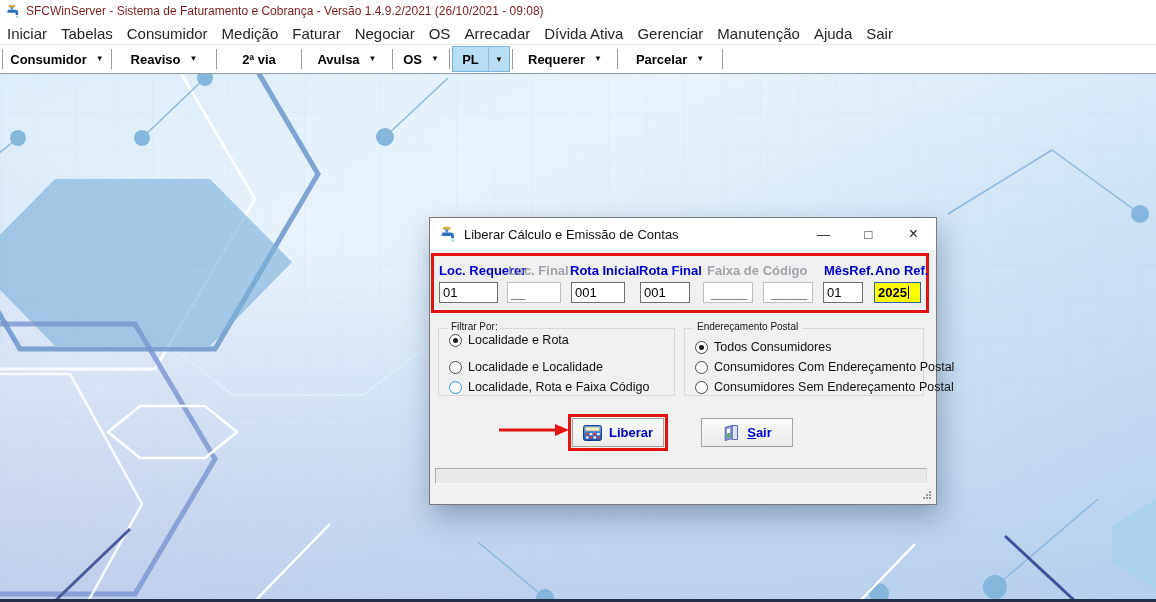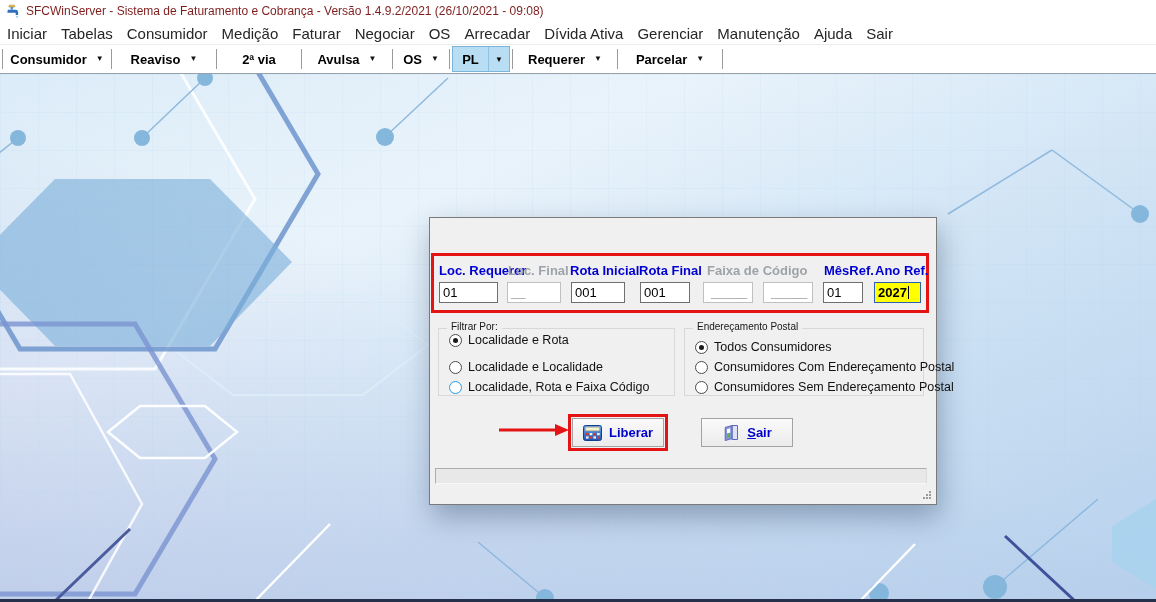--- a/index.html
+++ b/index.html
@@ -48,21 +48,21 @@
 
   .annot{border:3px solid #e41414;position:absolute;box-sizing:border-box;}
   .fields-annot{left:1px;top:35px;width:498px;height:60px;}
 
   .fld-label{position:absolute;top:45px;font-size:13px;font-weight:bold;
              color:#0000d2;white-space:nowrap;}
   .fld-label.dim{color:#9da3a9;}
   .fld-input{position:absolute;top:64px;height:21px;background:#fff;
              border:1px solid #6f6f6f;box-sizing:border-box;font-size:13px;color:#000;
              display:flex;align-items:center;padding-left:3px;overflow:hidden;}
-  .fld-input.dim{border-color:#c0c0c0;color:#6f6f6f;font-weight:bold;}
+  .fld-input.dim{border-color:#c0c0c0;color:#6f6f6f;}
   .fld-input.ano{background:#ffff00;border:1px solid #2d5fb3;font-weight:bold;}
   .caret{width:1px;height:13px;background:#000;margin-left:1px;}
 
   .groupbox{position:absolute;top:110px;height:68px;border:1px solid #d8d8d8;
             box-sizing:border-box;}
   .gb1{left:8px;width:237px;}
   .gb2{left:254px;width:240px;}
   .gb-title{position:absolute;top:-8px;left:8px;background:#f0f0f0;padding:0 4px;
             font-size:10px;color:#161616;white-space:nowrap;}
   .radio-row{position:absolute;left:10px;display:flex;align-items:center;gap:6px;
@@ -216,20 +216,35 @@
     </g>
     <line x1="55" y1="527" x2="130" y2="455" stroke="#4a5b9e" stroke-width="3"></line>
     <line x1="1005" y1="462" x2="1075" y2="527" stroke="#3f519b" stroke-width="3"></line>
     <line x1="255" y1="527" x2="330" y2="450" stroke="#ffffff" stroke-width="2.5"></line>
     <line x1="860" y1="527" x2="915" y2="470" stroke="#ffffff" stroke-width="2.5"></line>
   </svg>
 </div>
 
 <div class="dialog">
 
+  <div class="dlg-titlebar">
+    <svg class="dlg-icon" viewBox="0 0 16 16">
+      <rect x="4" y="1.2" width="6.5" height="2.2" rx="1" fill="#e7b83a" stroke="#a8821e" stroke-width="0.5"></rect>
+      <rect x="6" y="3" width="2.6" height="3" fill="#5b8fd6"></rect>
+      <path d="M3 6h8.2c2 0 2.8 1.2 2.8 3v2.6h-2.6V9.4H3z" fill="#2f6fbe"></path>
+      <path d="M3 6 1.6 9.4H3z" fill="#7fb3e8"></path>
+      <circle cx="12.9" cy="13.6" r="1.2" fill="#9ed1f0"></circle>
+    </svg>
+    <span class="dlg-title">Liberar Cálculo e Emissão de Contas</span>
+    <span class="dlg-controls">
+      <span class="dlg-ctl">—</span>
+      <span class="dlg-ctl">□</span>
+      <span class="dlg-ctl close">×</span>
+    </span>
+  </div>
 
   <div class="annot fields-annot"></div>
 
   <span class="fld-label" style="left:9px">Loc. Requerer</span>
   <span class="fld-label dim" style="left:78px">Loc. Final</span>
   <span class="fld-label" style="left:140px">Rota Inicial</span>
   <span class="fld-label" style="left:209px">Rota Final</span>
   <span class="fld-label dim" style="left:277px">Faixa de Código</span>
   <span class="fld-label" style="left:394px">MêsRef.</span>
   <span class="fld-label" style="left:445px">Ano Ref.</span>
@@ -249,21 +264,21 @@
   <div class="fld-input dim" style="left:273px;width:50px;padding-left:7px">
       <span>_____</span>
     </div>
   <div class="fld-input dim" style="left:333px;width:50px;padding-left:7px">
       <span>_____</span>
     </div>
   <div class="fld-input" style="left:393px;width:40px">
       <span>01</span>
     </div>
   <div class="fld-input ano" style="left:444px;width:47px">
-      <span>2027</span>
+      <span>2025</span>
       <span class="caret"></span>
     </div>
 
   <div class="groupbox gb1">
     <span class="gb-title">Filtrar Por:</span>
     <span class="radio-row" style="top:4px">
       <span class="radio sel"></span>
       <span>Localidade e Rota</span>
     </span>
     <span class="radio-row" style="top:31px">

